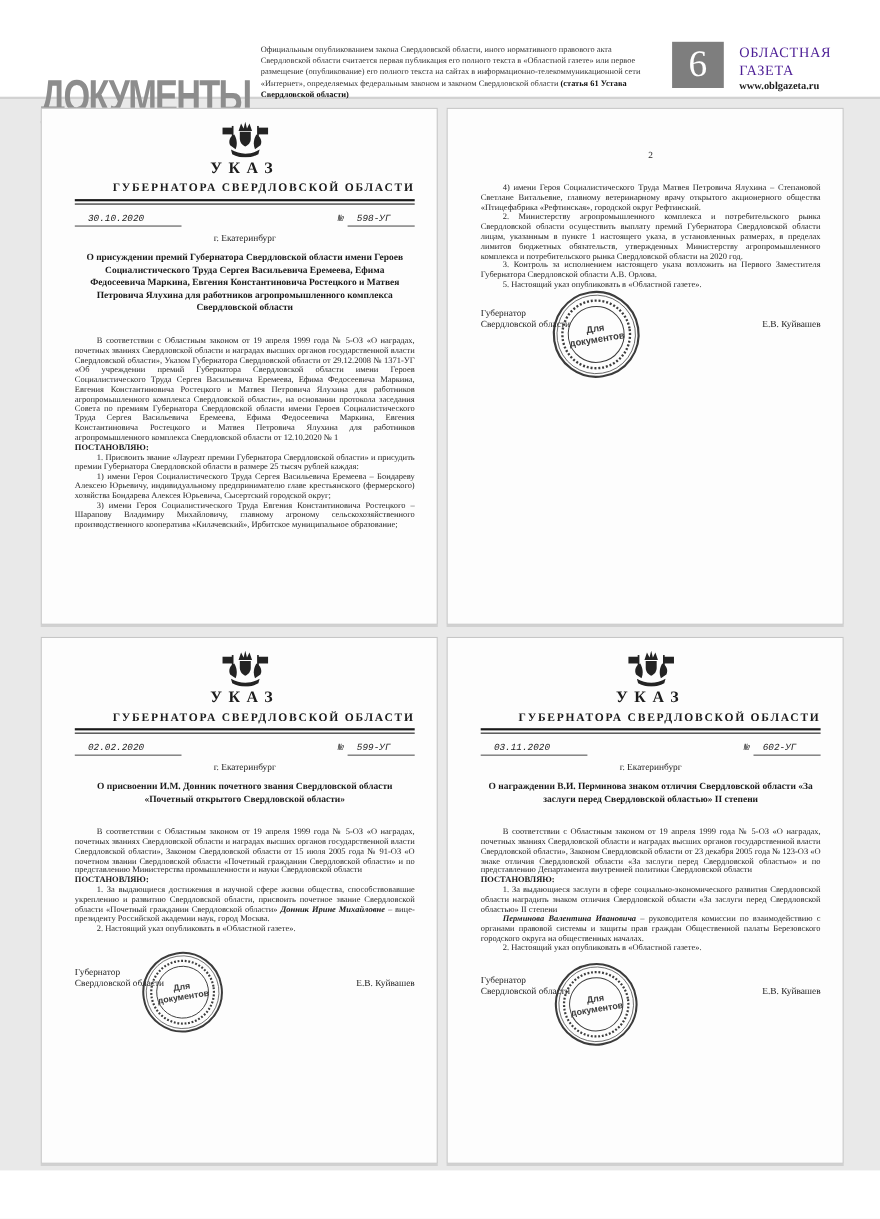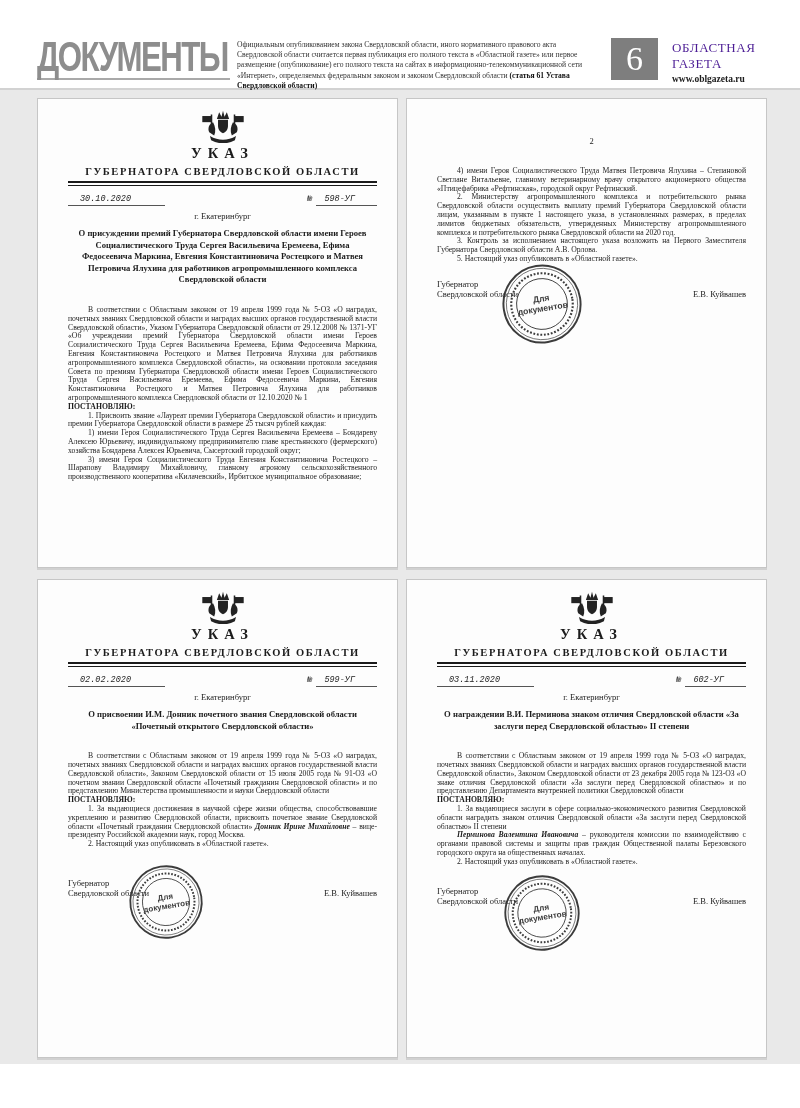--- a/index.html
+++ b/index.html
@@ -3,21 +3,21 @@
 <meta charset="utf-8">
 <style>
   html,body{margin:0;padding:0;}
   body{
     width:800px;height:1108px;background:#ffffff;
     font-family:"Liberation Serif", serif;color:#1c1c1c;
     position:relative;overflow:hidden;
   }
   
   .masthead{display:flex;align-items:flex-start;padding:36px 34px 0 37px;height:48px;}
-  .m-title-wrap{width:200px;flex:none;}
+  .m-title-wrap{width:200px;flex:none;margin-top:32px;}
   .m-title{
     font-family:"Liberation Sans", sans-serif;font-weight:700;font-size:40px;line-height:38px;
     color:#8d8d8d;letter-spacing:-2px;white-space:nowrap;
     transform:scale(.78,1.05);transform-origin:0 0;
   }
   .m-title-rule{width:193px;border-bottom:2px solid #a9a9a9;margin-top:4px;}
   .m-legal{flex:none;width:362px;font-size:7.6px;line-height:10.2px;color:#333;padding-top:4px;}
   .m-legal b{color:#111;}
   .m-pagenum{
     flex:none;width:47px;height:42px;background:#7e7e7e;color:#fff;
@@ -31,21 +31,21 @@
   
   .content{margin-top:4px;background:#e9e9e9;border-top:2px solid #d2d2d2;padding:8px 33px 6px 37px;}
   .grid{display:grid;grid-template-columns:361px 361px;grid-template-rows:470px 479px;gap:11px 8px;}
   .doc{
     background:#fdfdfd;border:1px solid #c6c6c6;box-shadow:0 2px 0 rgba(0,0,0,.10);
     box-sizing:border-box;padding:6px 20px 0 30px;overflow:hidden;position:relative;
   }
   
   .crest{display:block;margin:4px auto 0;}
   .uk-title{text-align:center;font-weight:700;font-size:14.5px;letter-spacing:6px;margin-top:2px;}
-  .uk-auth{text-align:center;font-weight:700;font-size:10.5px;letter-spacing:1.6px;margin-top:4px;white-space:nowrap;}
+  .uk-auth{text-align:right;font-weight:700;font-size:10.5px;letter-spacing:1.6px;margin-top:4px;white-space:nowrap;}
   .uk-rule{margin-top:4px;border-top:2.5px solid #1a1a1a;border-bottom:1px solid #1a1a1a;height:2px;}
   .uk-meta{display:flex;justify-content:space-between;margin-top:8px;font-family:"Liberation Mono", monospace;font-size:8.5px;font-style:italic;}
   .uk-date{border-bottom:1px solid #555;padding:0 34px 1px 12px;}
   .uk-num{border-bottom:1px solid #555;padding:0 22px 1px 8px;margin-left:4px;}
   .uk-place{text-align:center;font-size:8.5px;margin-top:5px;}
   .uk-doctitle{text-align:center;font-weight:700;font-size:8.6px;line-height:11.6px;margin-top:7px;padding:0 4px;}
   
   .uk-body{margin-top:20px;}
   .uk-body p{margin:0;font-size:7.7px;line-height:8.8px;text-align:justify;text-indent:20px;}
   .uk-body p.resolve{font-weight:700;text-indent:0;text-align:left;}

